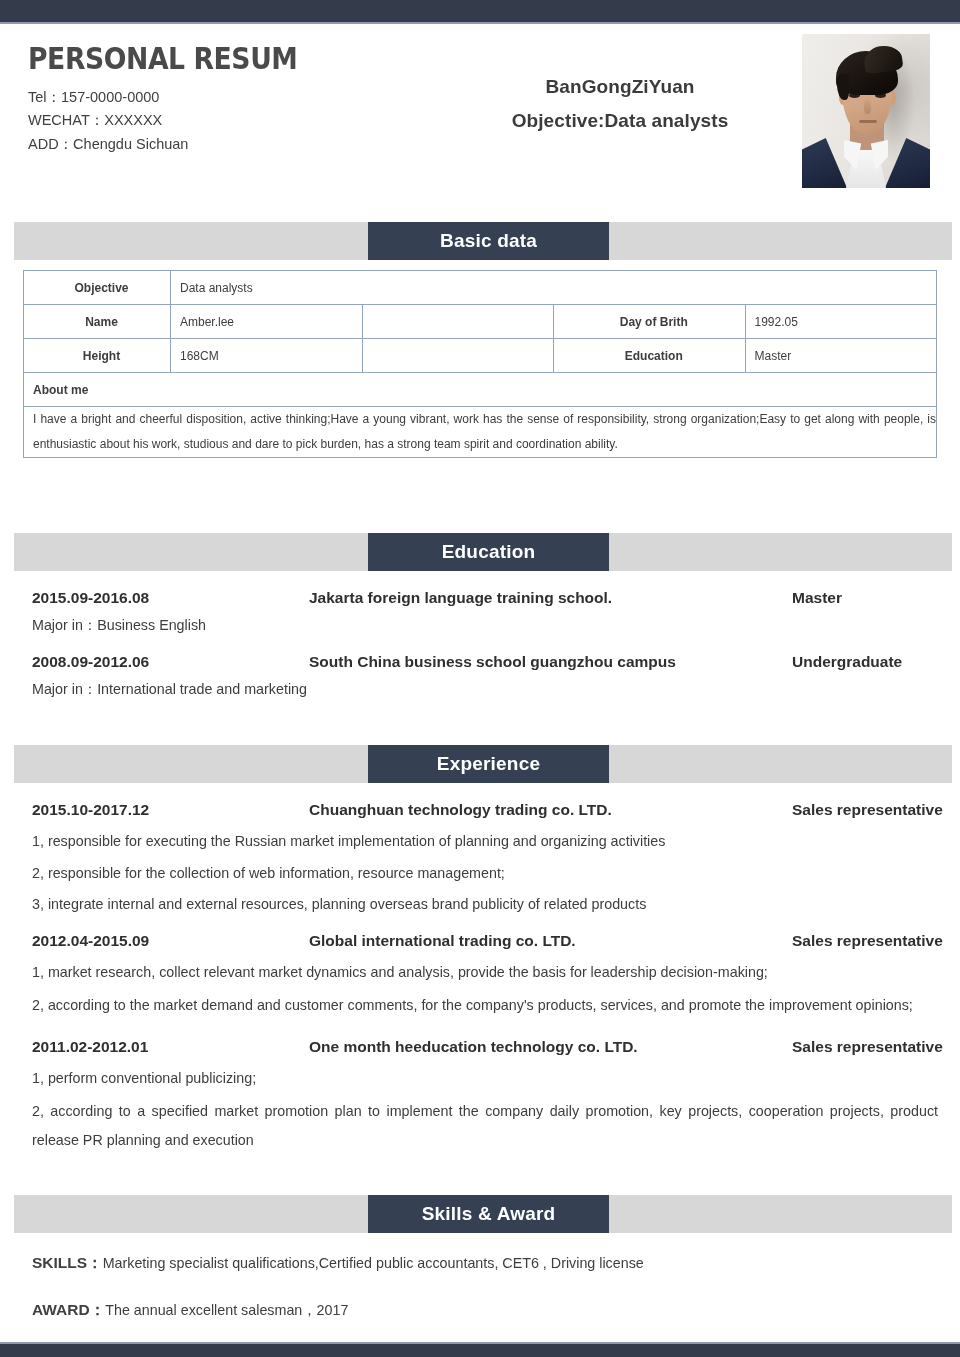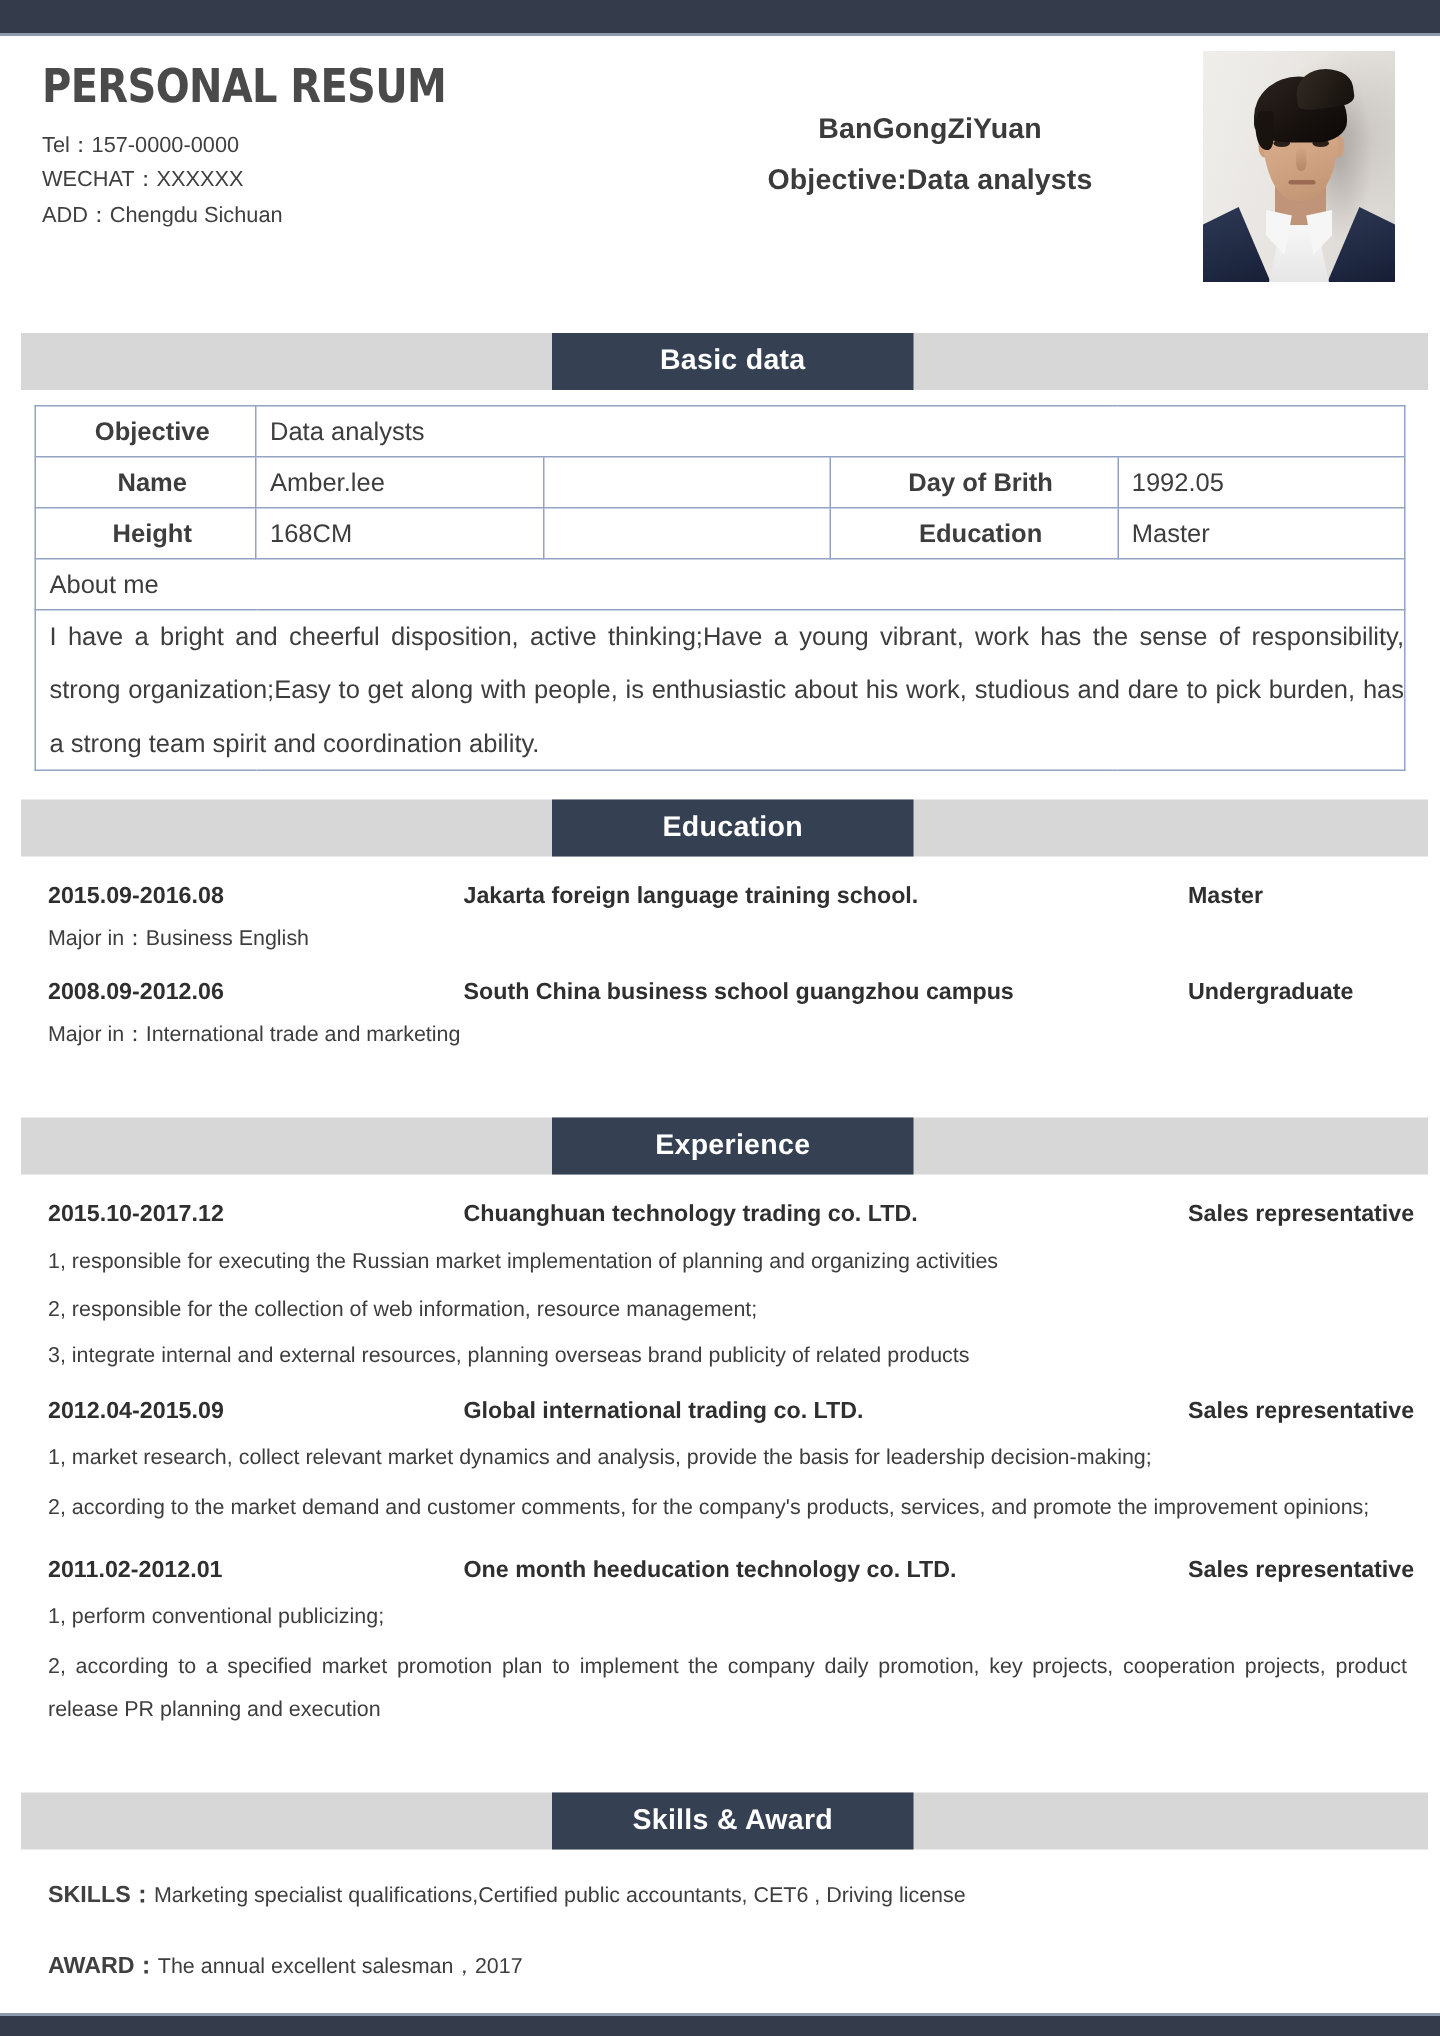--- a/index.html
+++ b/index.html
@@ -245,35 +245,35 @@
     width: 914px;
     margin-left: 23px;
     margin-top: 10px;
     border-collapse: collapse;
     table-layout: fixed;
   }
   table.basic td {
     border: 1px solid #94a3c4;
     height: 33px;
     padding: 0 0 0 9px;
-    font-size: 17px;
+    font-size: 12px;
     color: #3d3d3d;
     vertical-align: middle;
     margin-top: 32px;
   }
   td.lbl {
     font-weight: bold;
     font-size: 15.5px;
     text-align: center;
     padding: 0;
     color: #303030;
   }
   td.spacer { border-top: 1px solid #94a3c4; border-bottom: 1px solid #94a3c4; }
   td.about-lbl {
-    font-weight: normal;
+    font-weight: bold;
     font-size: 15.5px;
     padding-left: 30px;
     color: #303030;
   }
   td.about-body {
     padding: 9px 14px 12px 9px;
     height: auto;
     line-height: 2.08;
     text-align: justify;
     font-size: 14.3px;

